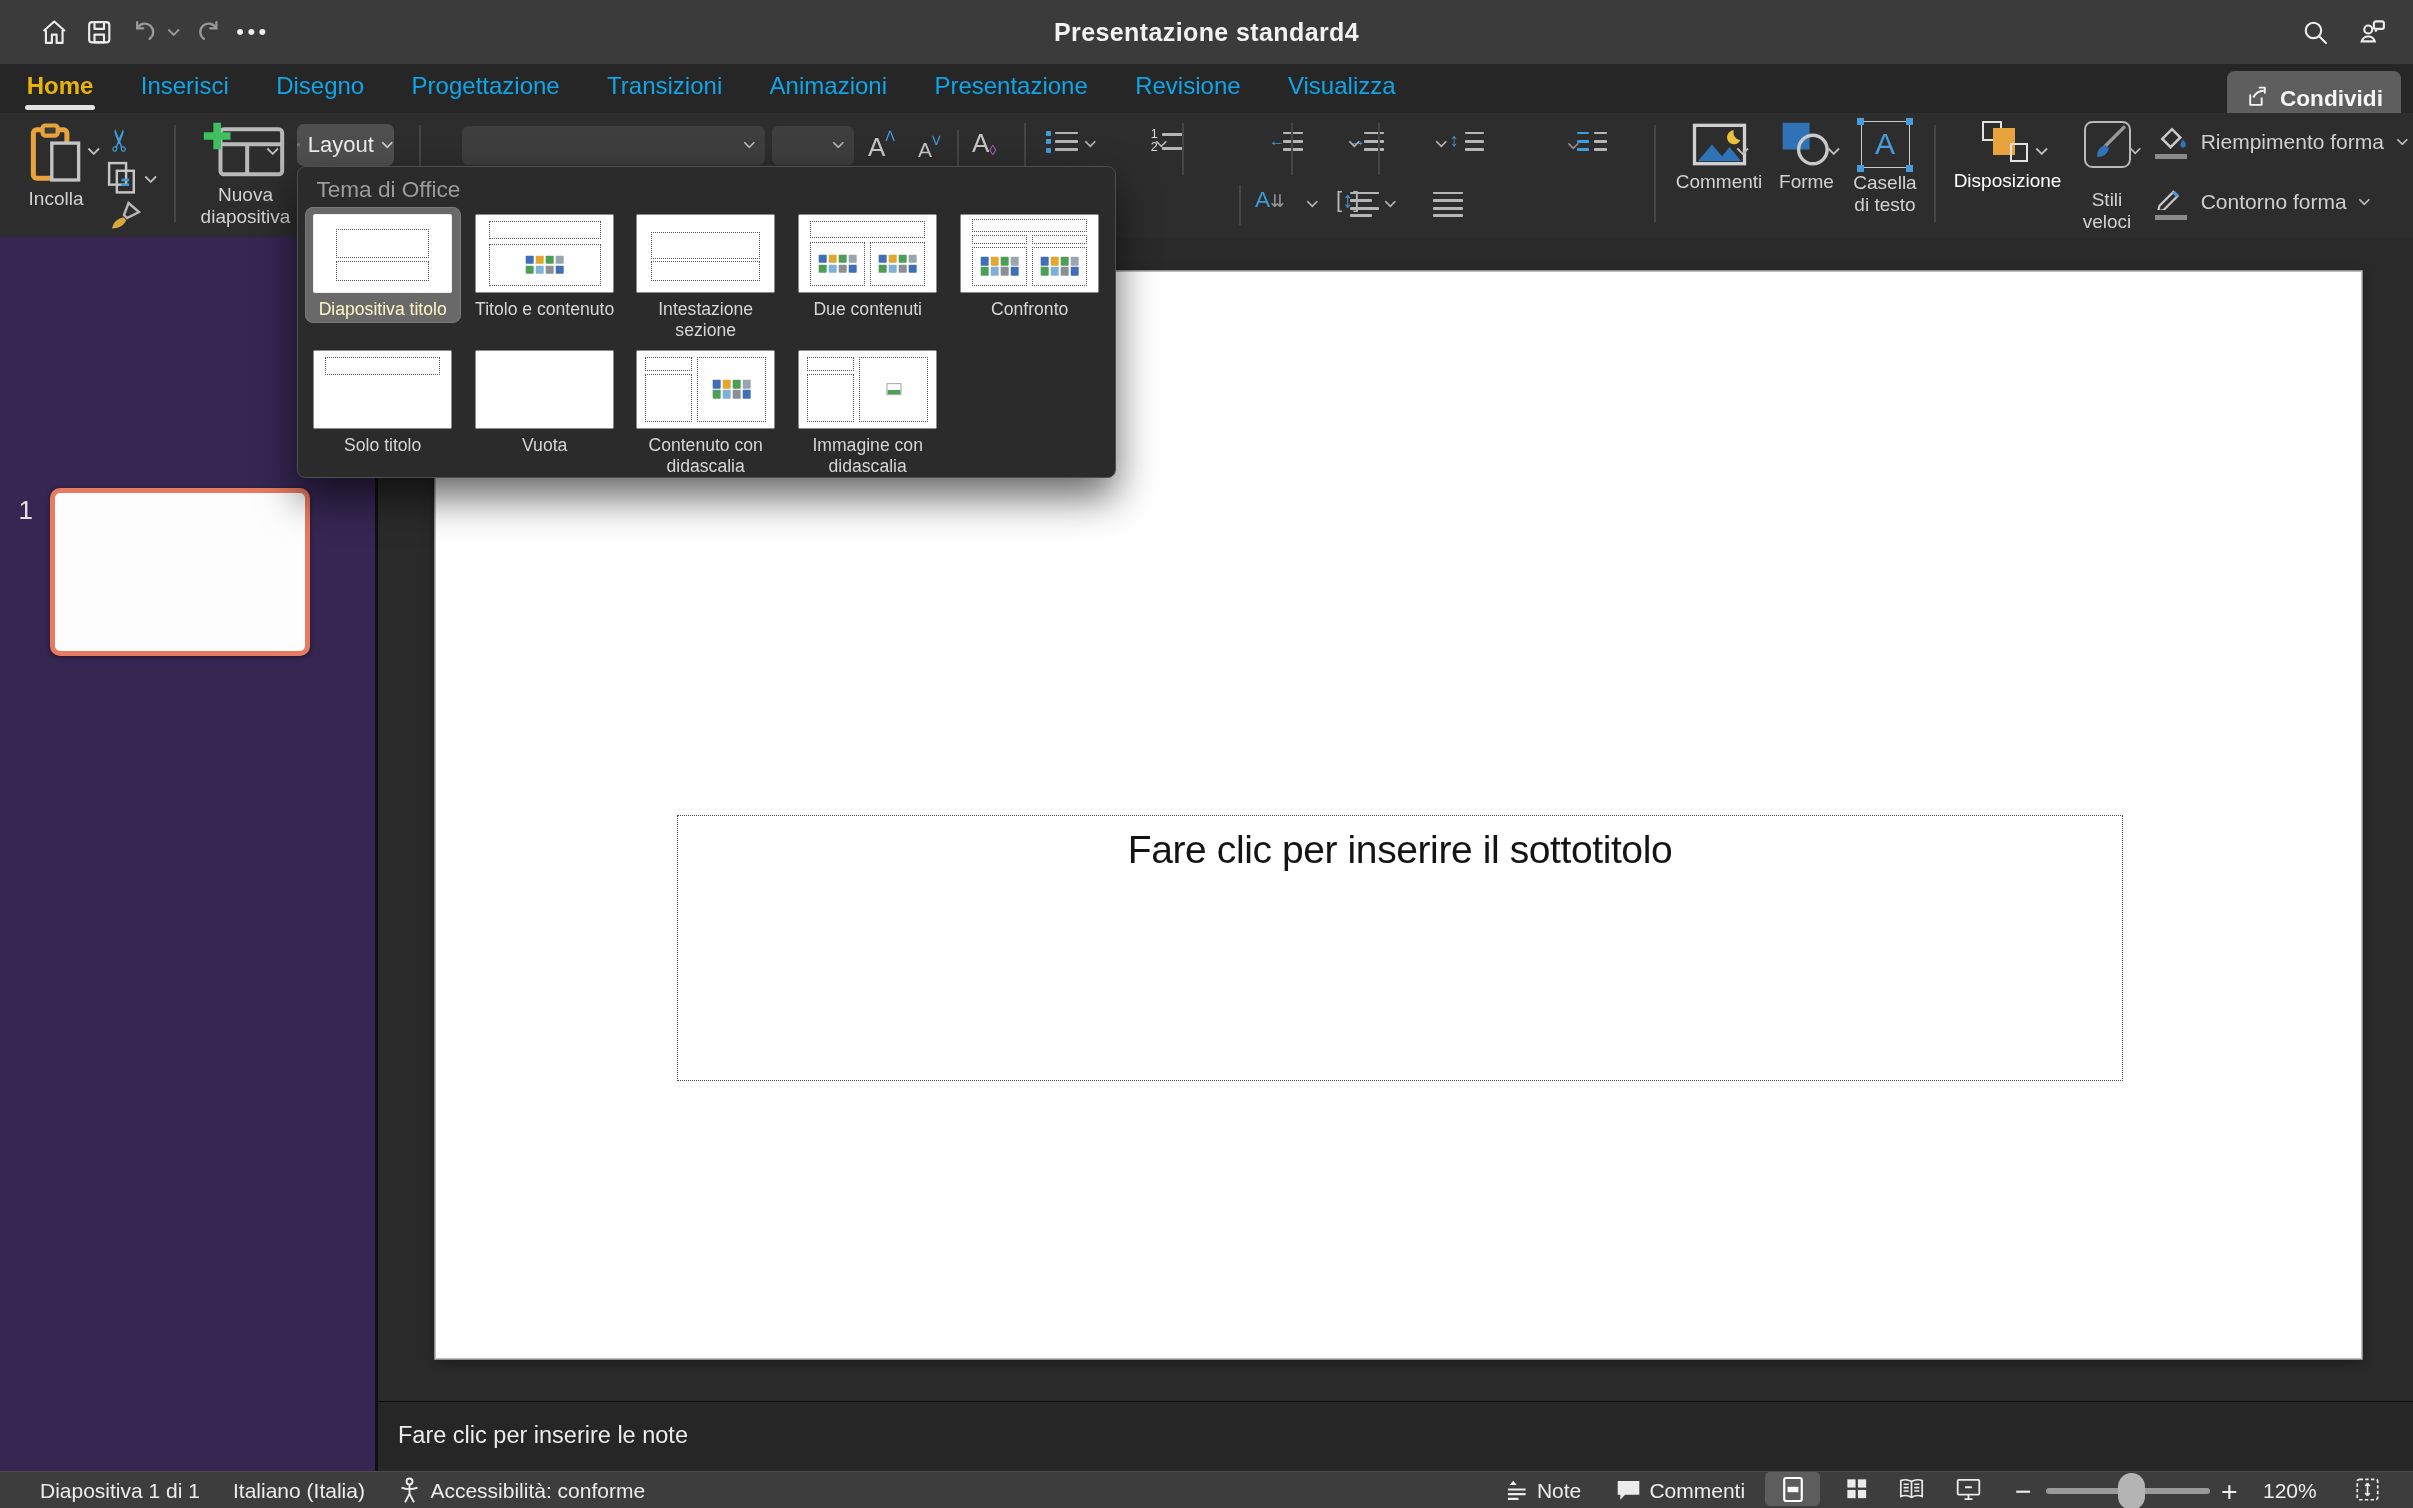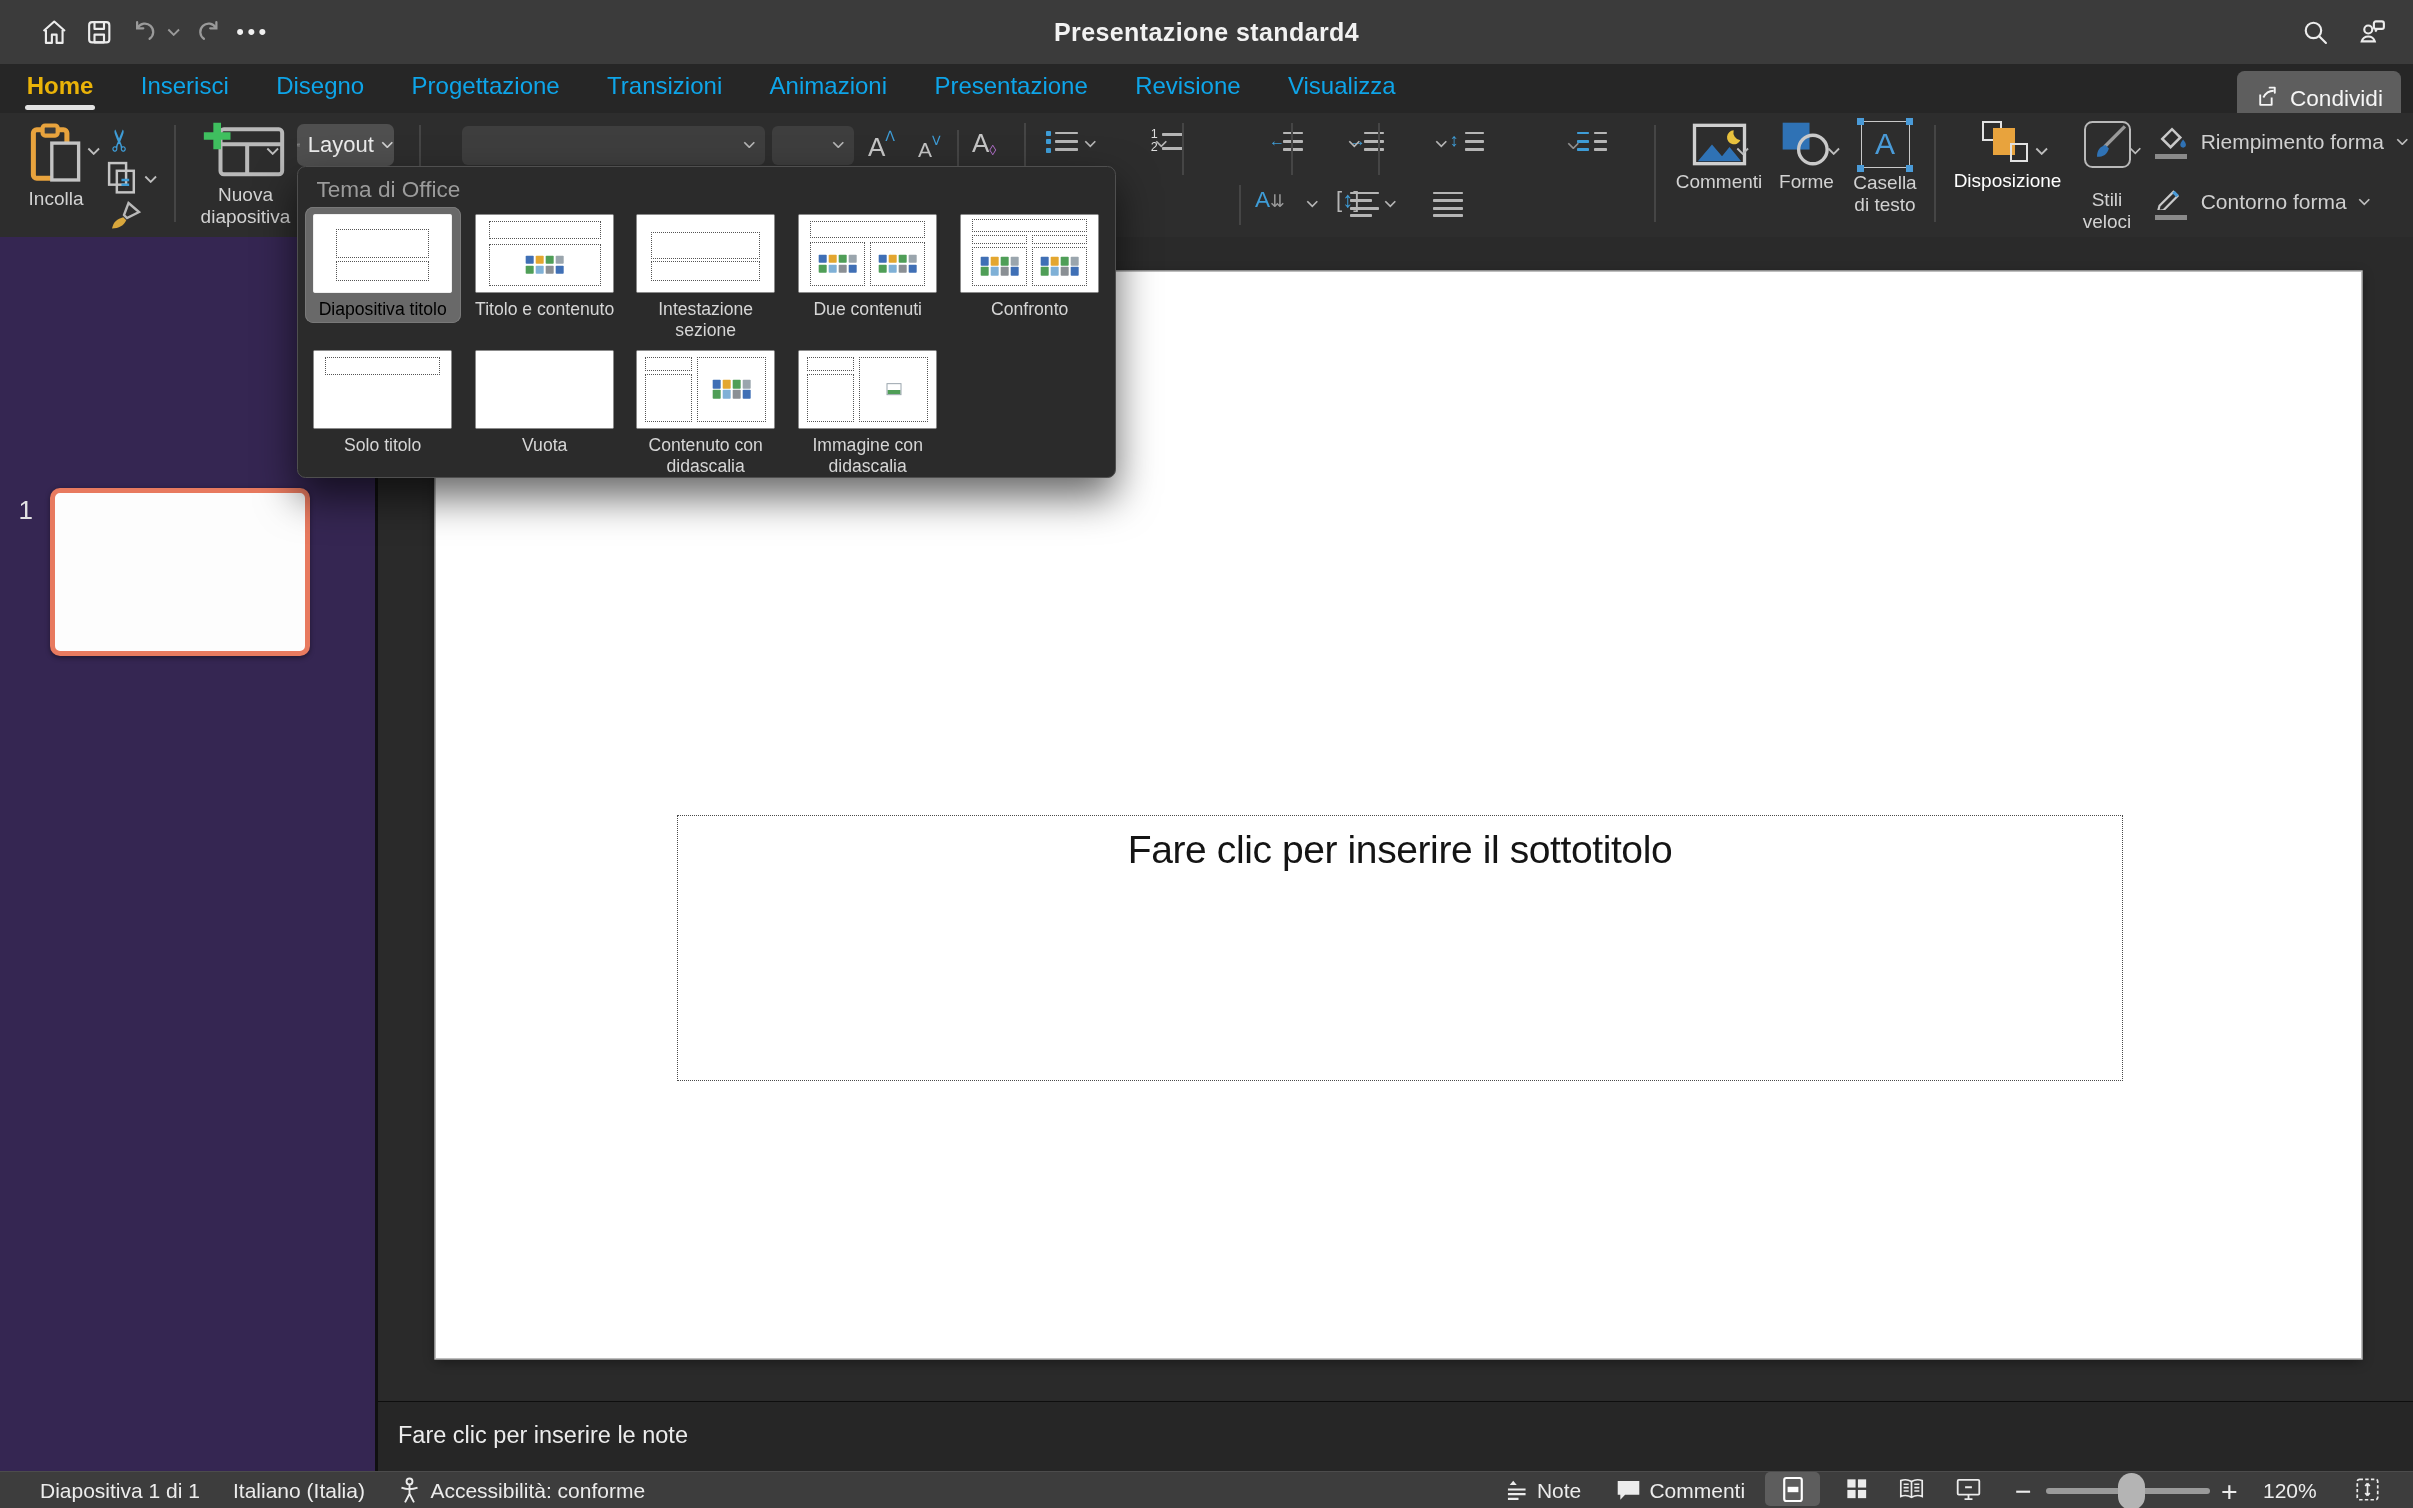--- a/index.html
+++ b/index.html
@@ -13,21 +13,21 @@
   #doc-title { position:absolute; top:0; left:0; right:0; height:64px; display:flex; align-items:center; justify-content:center;
                color:#f2f2f2; font-size:25px; font-weight:bold; letter-spacing:0.4px; }
 
   
   #tabrow { position:absolute; left:0; top:64px; width:2413px; height:49px; background:#262626; }
   #tabs { position:absolute; left:25px; top:0; height:49px; display:flex; align-items:center; gap:44px; }
   .tab { color:#0ea5e9; font-size:24px; position:relative; padding:6.7px 1.7px 11.7px; cursor:default; }
   .tab.active { color:#eab308; font-weight:bold; }
   .tab.active::after { content:""; position:absolute; left:0; right:0; bottom:1.7px; height:5px; border-radius:2.5px; background:#e2e2e2; }
   #share-btn { position:absolute; right:11.7px; top:6.7px; height:57px; padding:0 18.4px; background:#5e5e5e; border-radius:7.5px;
-               display:flex; align-items:center; gap:10px; color:#f5f5f5; font-size:22.6px; font-weight:normal; }
+               display:flex; align-items:center; gap:10px; color:#f5f5f5; font-size:22.6px; font-weight:bold; }
 
   
   #ribbon { position:absolute; left:0; top:113px; width:2413px; height:124px; background:#2d2d2d; }
   .rdiv { position:absolute; top:11.7px; width:1.7px; height:97px; background:#454545; }
   .rlabel { color:#d2d2d2; font-size:19px; text-align:center; line-height:22px; }
   .chev { display:inline-block; width:13.4px; height:8.4px; }
   .chev svg { display:block; }
   .ddbox { position:absolute; top:12.6px; height:39px; background:#3e3e3e; border-radius:5.9px; }
   .ddbox .chev { position:absolute; right:8.4px; top:15px; }
 
@@ -39,21 +39,21 @@
   #layout-menu { position:absolute; left:297px; top:166px; width:819px; height:312px; background:#2b2b2b;
                  border:0.8px solid #4f4f4f; border-radius:8.4px; box-shadow:0 18.4px 40px rgba(0,0,0,.6); z-index:50; }
   #menu-header { position:absolute; left:18.4px; top:10px; font-size:22.6px; color:#9b9b9b; }
   #menu-grid { position:absolute; left:6.7px; top:40px; width:804px; }
   .tile { position:absolute; width:156px; border-radius:8.4px; padding:6.7px 0 3.4px; text-align:center; }
   .tile.selected { background:#696969; box-shadow:inset 0 0 0 0.8px #7e7e7e; }
   .thumb { position:relative; width:139px; height:79px; margin:0 auto; background:#ffffff; border:1.7px solid #8b8b8b; border-radius:1.7px; }
   .tile.selected .thumb { border-color:#efefef; }
   .ph { position:absolute; border:1.7px dotted #555; }
   .tlabel { margin-top:5.9px; font-size:17.6px; line-height:21px; color:#d6d6d6; }
-  .tile.selected .tlabel { color:#000000; }
+  .tile.selected .tlabel { color:#fef9c3; }
   .mini { position:absolute; display:grid; grid-template-columns:repeat(4,8.4px); grid-auto-rows:8.4px; gap:1.7px;
           left:50%; top:50%; transform:translate(-50%,-50%); }
   .mini b { border-radius:0.8px; }
 
   
   #slides-panel { position:absolute; left:0; top:237px; width:375px; height:1234px; background:#352652; }
   #slide-num { position:absolute; left:18.4px; top:258px; color:#e3e3e3; font-size:26px; }
   #thumb1 { position:absolute; left:50px; top:251px; width:260px; height:168px; background:#fdfdfd;
             border:5.9px solid #e87a5f; border-radius:10px; box-shadow:0 1.7px 5px rgba(0,0,0,.4); }
   #panel-edge { position:absolute; left:375px; top:237px; width:2.5px; height:1234px; background:#101010; }

